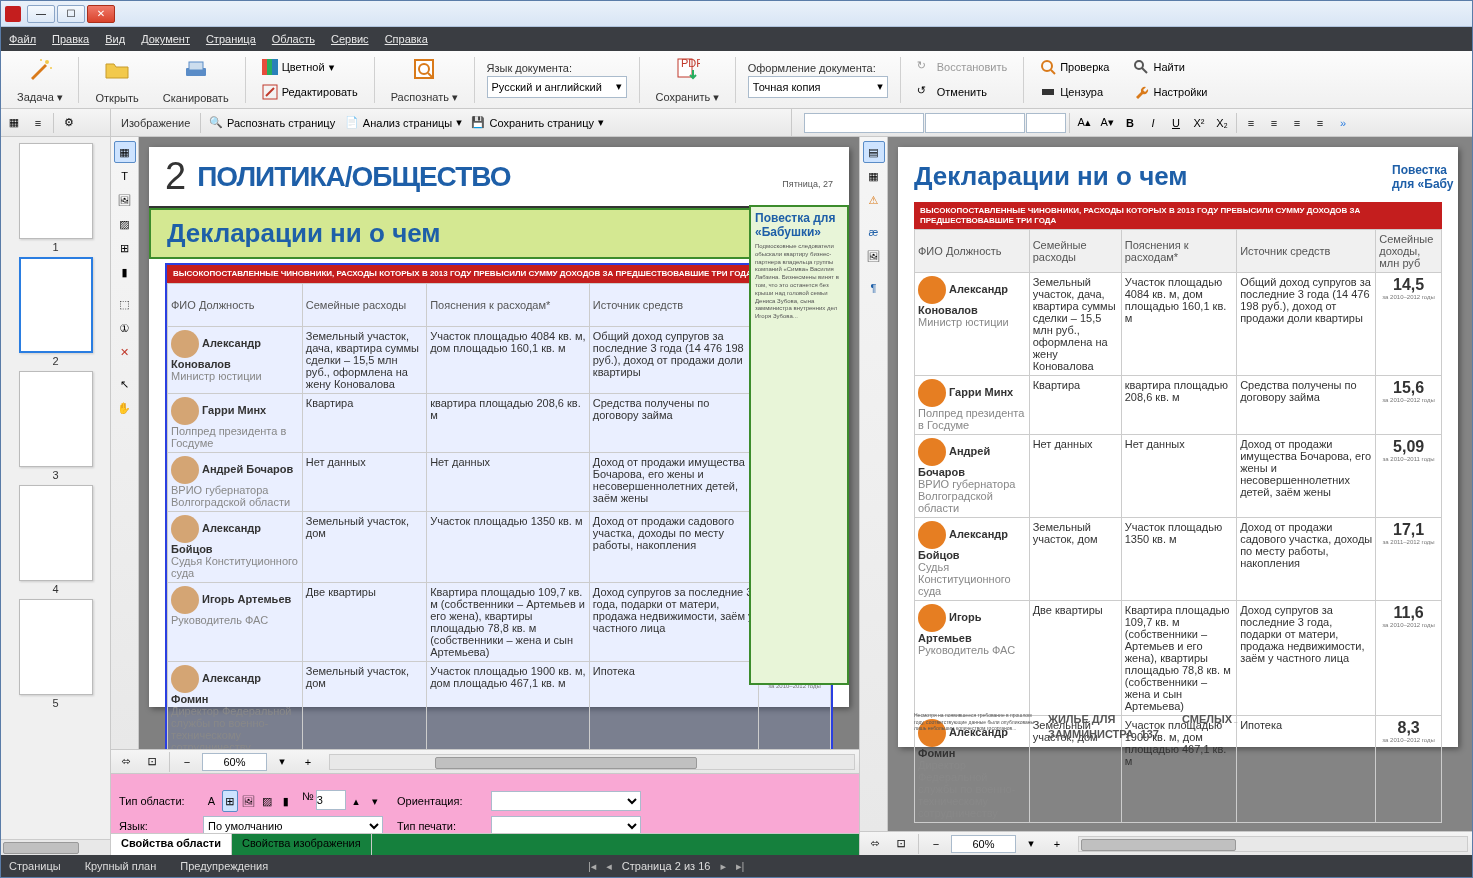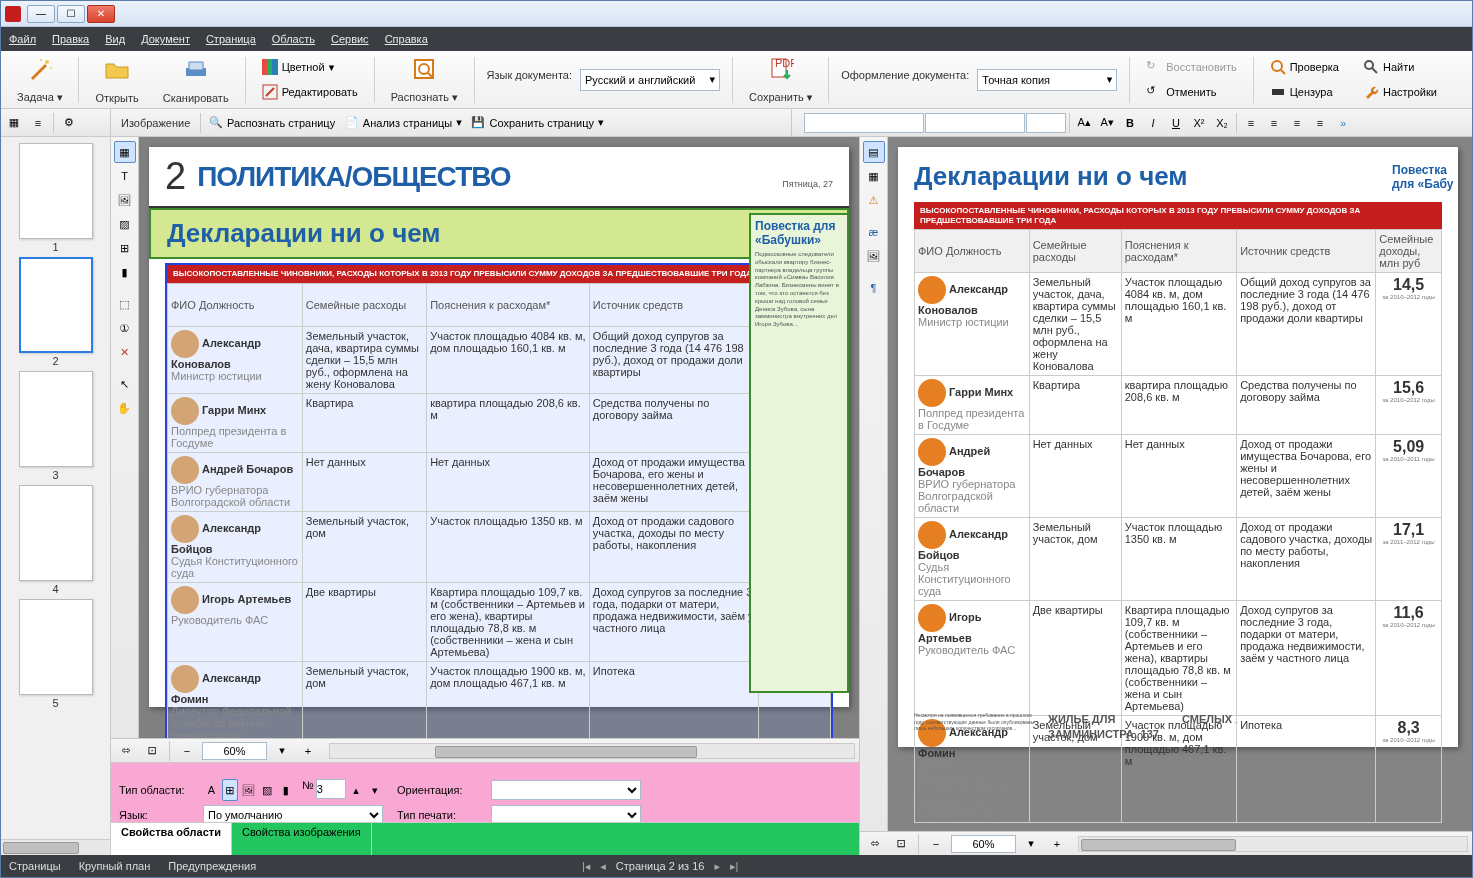--- a/index.html
+++ b/index.html
@@ -15,21 +15,21 @@
 .menubar .mi{color:#e8e8e8;cursor:pointer}
 .menubar .mi u{text-decoration:underline}
 .ribbon{height:58px;background:linear-gradient(#fcfcfc,#f0f0f0);border-bottom:1px solid #c9c9c9;display:flex;align-items:center;padding:0 6px;gap:4px}
 .rbtn{display:flex;flex-direction:column;align-items:center;justify-content:space-between;padding:2px 10px;height:52px;cursor:pointer;border-radius:2px}
 .rbtn .ric{width:26px;height:26px;margin-bottom:2px;display:flex;align-items:center;justify-content:center}
 .rbtn .rlbl{font-size:11px;color:#333}
 .rsep{width:1px;height:46px;background:#d0d0d0;margin:0 2px}
 .rgrp{display:flex;flex-direction:column;gap:3px;padding:2px 6px}
 .rline{display:flex;align-items:center;gap:4px;height:22px;cursor:pointer;padding:0 4px}
 .rline .sic{width:16px;height:16px}
-.langgrp{display:flex;flex-direction:row;padding:2px 6px;gap:8px}
+.langgrp{display:flex;flex-direction:column;padding:2px 6px;gap:2px}
 .langgrp .lbl{font-size:11px;color:#333}
 .langsel{width:140px;height:22px;border:1px solid #abc;background:#fff;padding:0 4px;display:flex;align-items:center;justify-content:space-between}
 .secondbar{height:28px;background:linear-gradient(#f5f5f5,#e8e8e8);border-bottom:1px solid #c9c9c9;display:flex;align-items:center;padding:0 4px;gap:2px}
 .tb-btn{width:22px;height:22px;border:1px solid transparent;display:flex;align-items:center;justify-content:center;cursor:pointer;border-radius:2px}
 .tb-sep{width:1px;height:20px;background:#c9c9c9;margin:0 2px}
 .tb-lbl{padding:0 6px;color:#333;cursor:pointer}
 .tb-lbl2{display:flex;align-items:center;gap:4px;padding:0 4px;cursor:pointer}
 .editor-toolbar{flex:1;display:flex;align-items:center;gap:1px;padding-left:8px}
 .fontbox{width:120px;height:20px;border:1px solid #abc;background:#fff}
 .main{flex:1;display:flex;min-height:0}
@@ -59,31 +59,31 @@
 .tbl-caption{background:#c41e1e;color:#fff;font-size:8px;font-weight:700;padding:4px 6px;line-height:1.2}
 table.officials{width:100%;border-collapse:collapse;font-size:7px}
 table.officials th{background:#f0f0f0;border:1px solid #ccc;padding:3px;text-align:left;color:#555;font-weight:400}
 table.officials td{border:1px solid #ccc;padding:3px;vertical-align:top;color:#333}
 .l-sel table.officials td,.l-sel table.officials th{background:rgba(80,120,255,.12)}
 .l-sel{border:2px solid #2a3fe1}
 .avatar{width:28px;height:28px;border-radius:50%;background:#e67e22;display:inline-block;vertical-align:middle;margin-right:3px}
 .avatar.l{background:#d4a574}
 .bigval{font-size:16px;font-weight:700;text-align:center;color:#333}
 .yrs{font-size:6px;color:#777;text-align:center}
-.sidebar-article{position:absolute;top:66px;right:0;width:100px;height:480px;font-size:6px;padding:4px;color:#555;overflow:hidden}
+.sidebar-article{position:absolute;top:58px;right:0;width:100px;height:480px;font-size:6px;padding:4px;color:#555;overflow:hidden}
 .sidebar-article.l{background:#e8f5d8;border:2px solid #3c8c2c}
 .sidebar-title{font-size:12px;font-weight:700;color:#1e5fa8;margin-bottom:4px}
 .zoom-bar{height:24px;background:linear-gradient(#f5f5f5,#e8e8e8);border-top:1px solid #c9c9c9;display:flex;align-items:center;padding:0 4px;gap:4px}
 .zinput{width:65px;height:18px;border:1px solid #abc;text-align:center;background:#fff}
 .props{height:60px;background:#f9a8d4;border-top:1px solid #c9c9c9;padding:16px 8px;display:grid;grid-template-columns:70px 180px 80px 150px;gap:4px 14px;align-items:center;font-size:11px}
 .props select,.props input[type=text]{height:20px;border:1px solid #abc;background:#fff;width:100%;font-size:11px}
-.props-tabs{height:33px;background:#22c55e;border-top:1px solid #c9c9c9;display:flex}
+.props-tabs{height:22px;background:#15803d;border-top:1px solid #c9c9c9;display:flex}
 .props-tab{padding:3px 10px;border-right:1px solid #c9c9c9;cursor:pointer}
 .props-tab.active{background:#fff;font-weight:700}
-.statusbar{height:22px;background:#3a3d42;color:#ddd;display:flex;align-items:center;padding:0 8px;gap:18px;font-size:11px}
+.statusbar{height:22px;background:#3a3d42;color:#ddd;display:flex;align-items:center;padding:0 8px;gap:24px;font-size:11px}
 .statusbar .sseg{cursor:pointer}
 .statusbar .pagenav{margin-left:auto;margin-right:auto;display:flex;align-items:center;gap:10px}
 .chev{cursor:pointer;color:#aaa}
 svg{display:block}
 .hscroll{height:16px;background:#e8e8e8;border-top:1px solid #ccc;position:relative}
 .hscroll .th{position:absolute;top:2px;height:12px;background:#c0c0c0;border:1px solid #999;border-radius:2px}
 </style>
 </head>
 <body>
 

